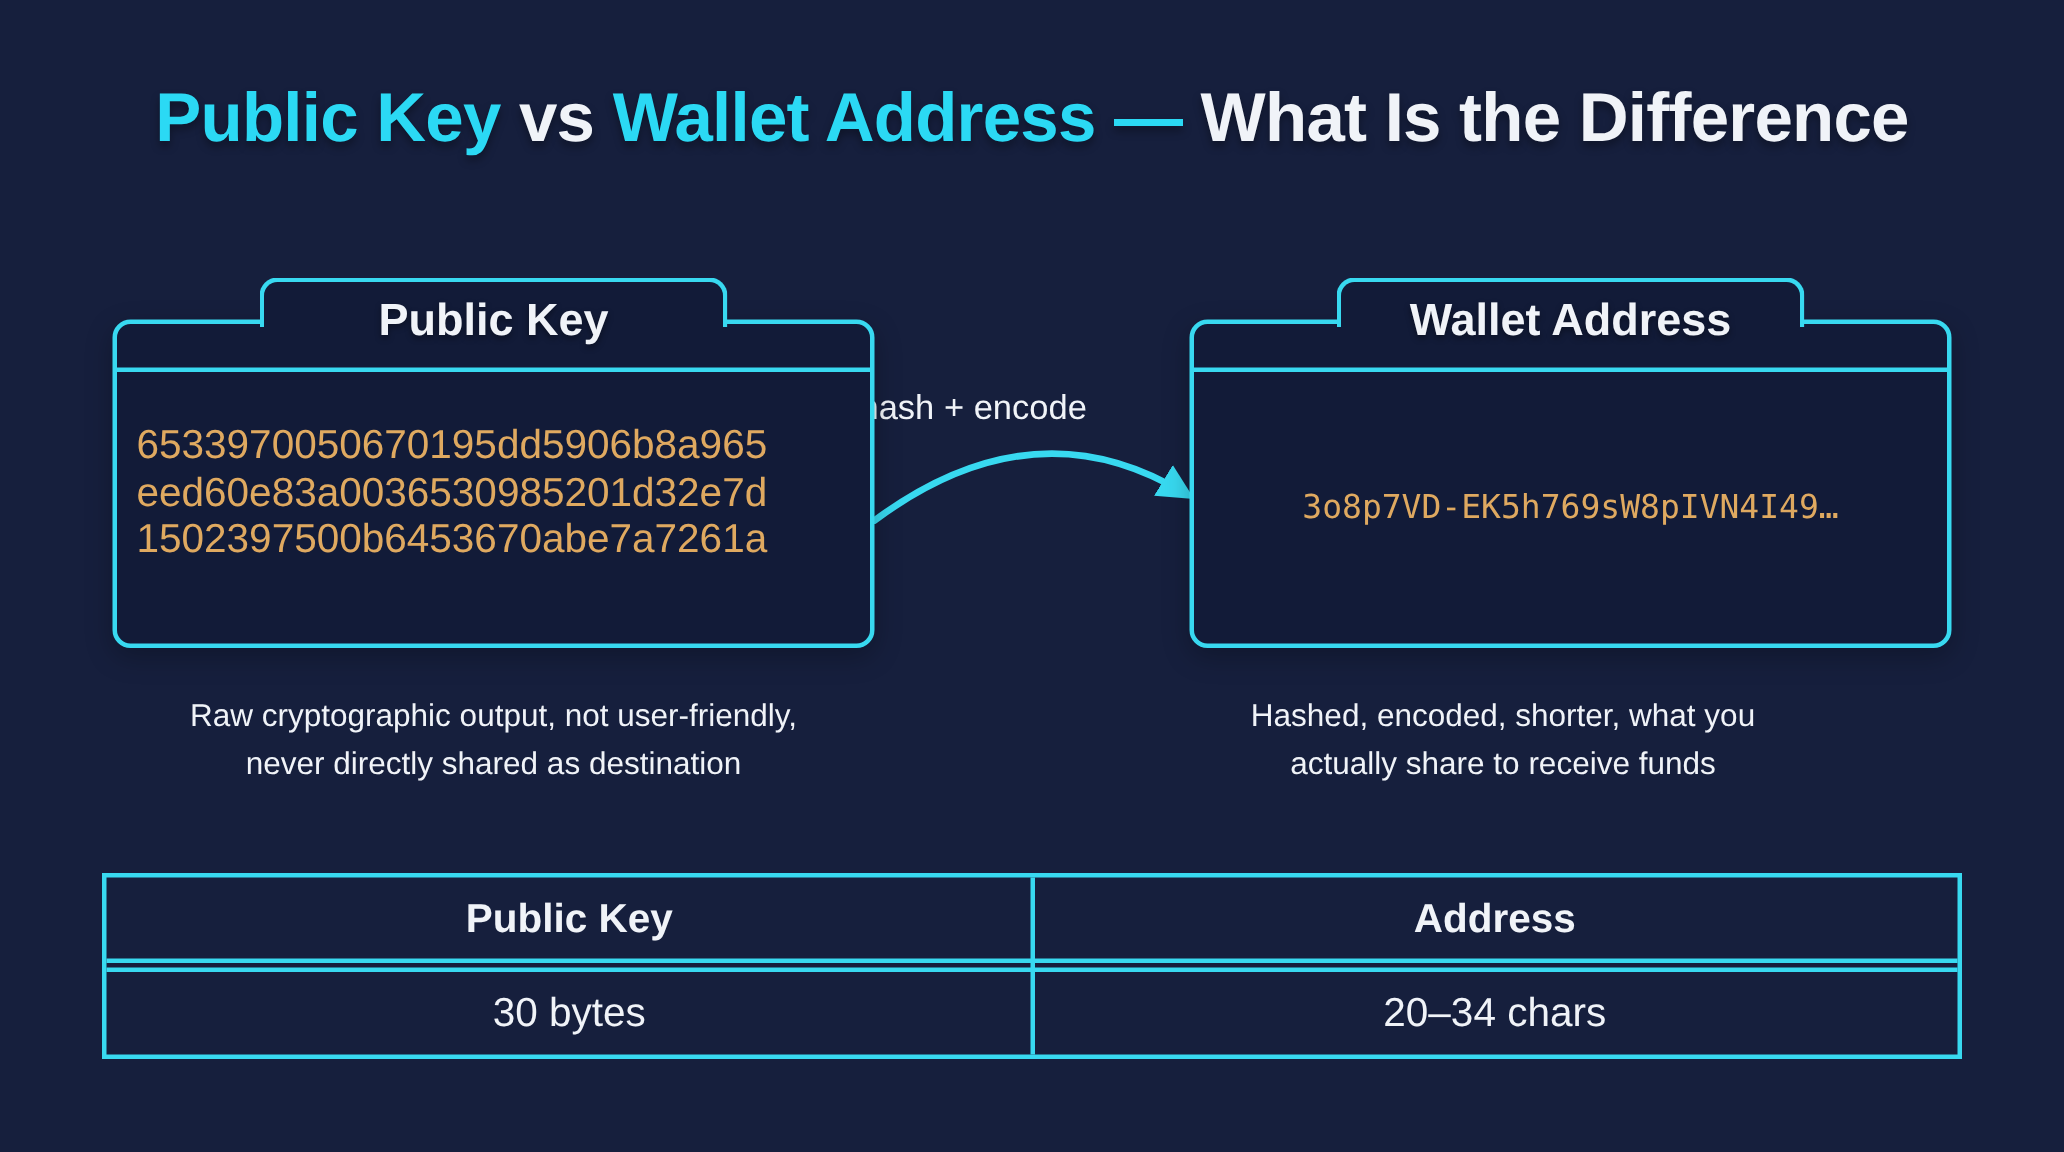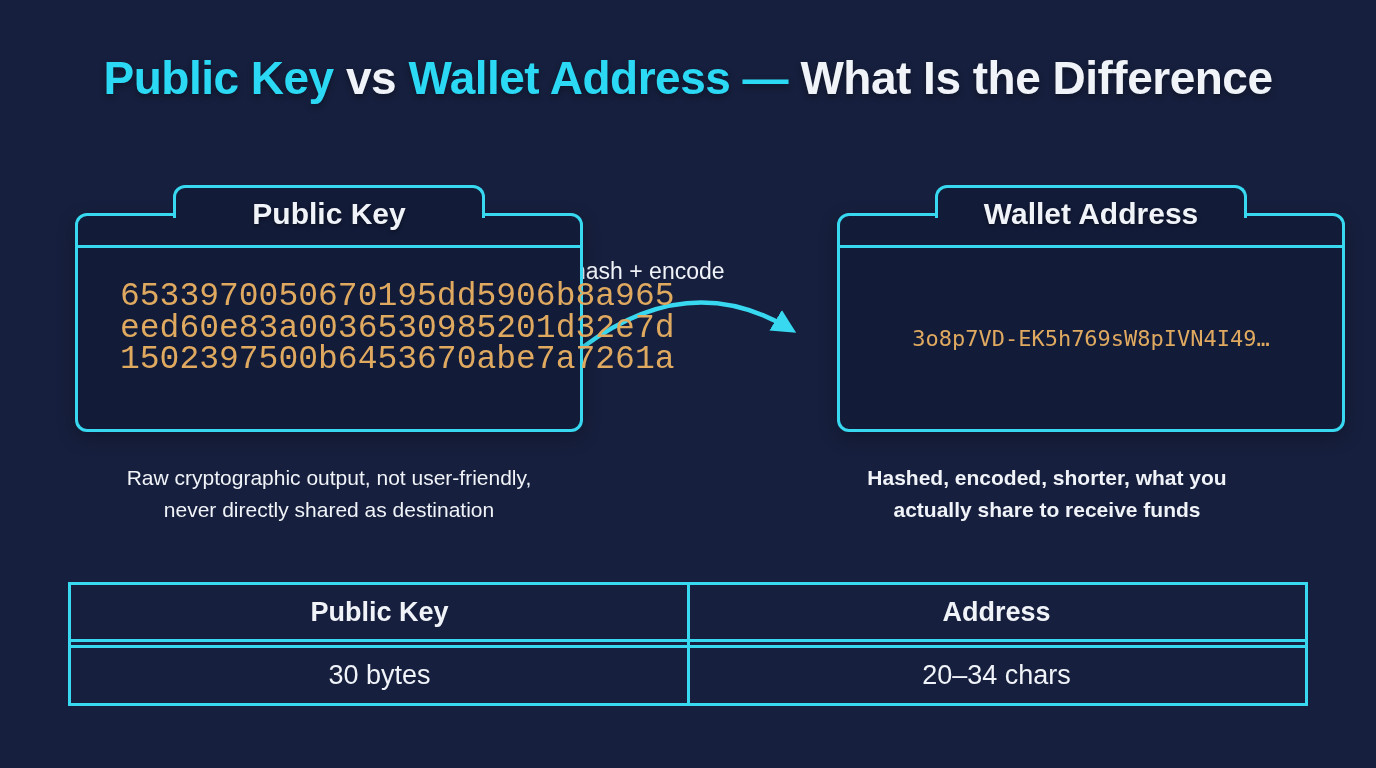--- a/index.html
+++ b/index.html
@@ -31,21 +31,21 @@
     line-height: 56px;
     text-shadow: 0 3px 6px rgba(0,0,0,0.35);
     white-space: pre;
   }
   .t-cyan  { color: var(--title-accent); }
   .t-white { color: var(--text); }
 
   
   .folder { position: absolute; top: 185px; width: 508px; height: 247px; }
   .folder-left  { left: 75px;  }
-  .folder-right { left: 837px; }
+  .folder-right { left: 793px; }
   .folder-tab {
     position: absolute; top: 0; left: 50%; margin-left: -156px;
     width: 312px; height: 33px;
     background: var(--panel);
     border: 3px solid var(--accent);
     border-bottom: none;
     border-radius: 12px 12px 0 0;
     z-index: 2;
   }
   .folder-body {
@@ -69,23 +69,23 @@
     font-weight: bold;
     color: var(--text);
     z-index: 3;
     text-shadow: 0 2px 4px rgba(0,0,0,0.4);
   }
   .folder-content {
     position: absolute; top: 63px; left: 3px; right: 3px; bottom: 3px;
     z-index: 2;
   }
   .code-block {
-    padding: 33px 0 0 42px;
-    font-family: Liberation Mono, monospace;
-    font-size: 33px;
+    padding: 33px 0 0 13px;
+    font-family: Liberation Sans, sans-serif;
+    font-size: 27px;
     line-height: 31.5px;
     color: var(--code-text);
   }
   .address-block {
     height: 100%;
     display: flex; align-items: center; justify-content: center;
     font-family: "DejaVu Sans Mono", monospace;
     font-size: 22px;
     color: var(--code-text);
   }
@@ -103,21 +103,21 @@
 
   
   .caption {
     position: absolute; top: 462px; width: 508px;
     text-align: center;
     font-size: 21px;
     line-height: 32px;
     color: var(--text);
   }
   .caption-left  { left: 75px; }
-  .caption-right { left: 793px; font-weight: bold; }
+  .caption-right { left: 748px; }
 
   
   .spec-table {
     position: absolute; left: 68px; top: 582px;
     width: 1240px; height: 124px;
     border: 3px solid var(--accent);
   }
   .trow { display: flex; width: 100%; }
   .trow-head { height: 57px; border-bottom: 3px solid var(--accent); }
   .trow-body { height: 58px; margin-top: 3px; border-top: 3px solid var(--accent); }

